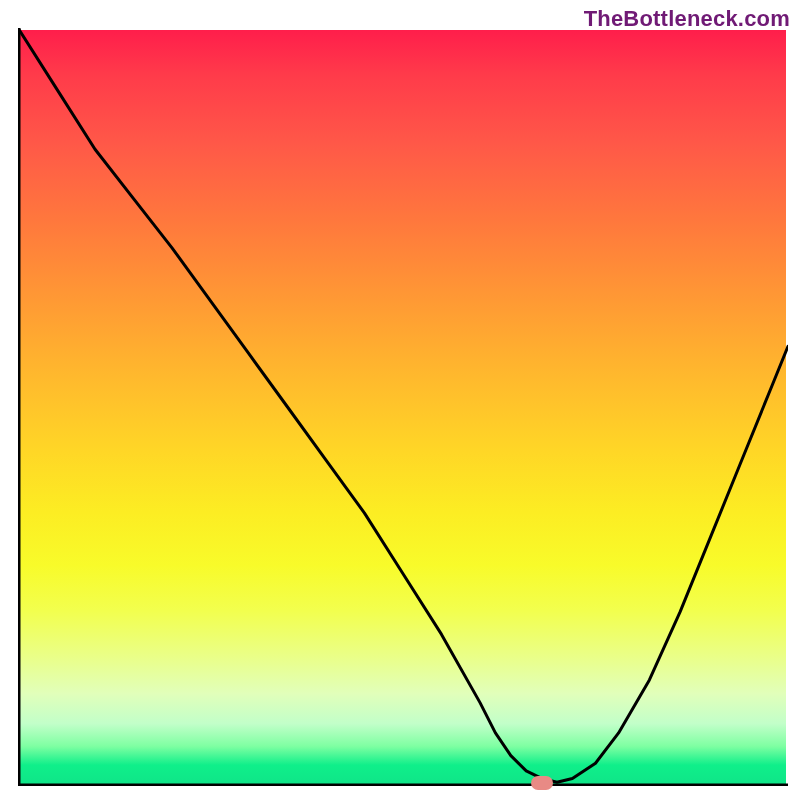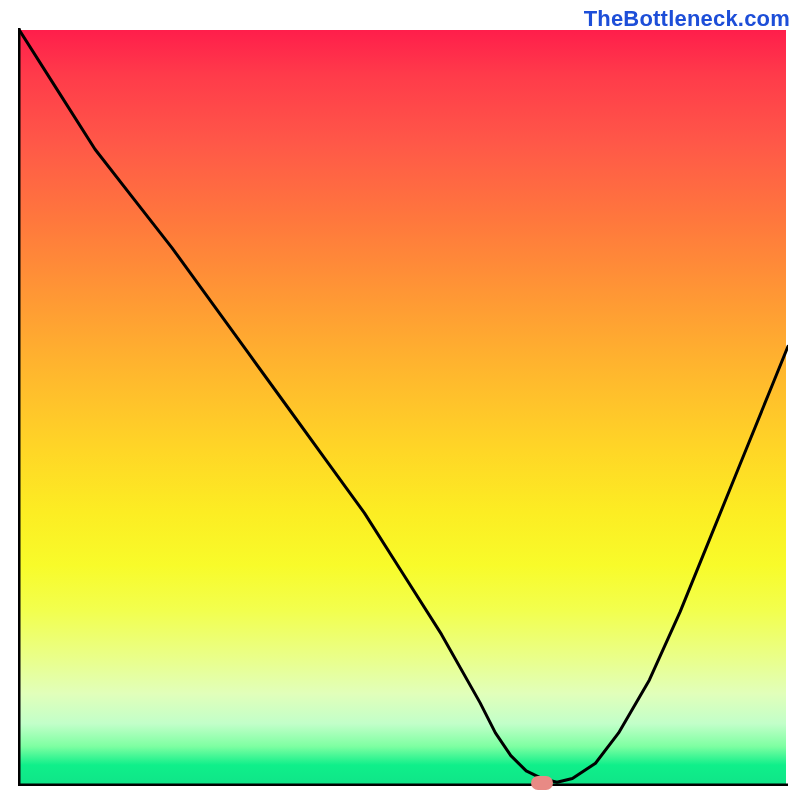--- a/index.html
+++ b/index.html
@@ -15,21 +15,21 @@
     position: relative;
     width: 800px;
     height: 800px;
   }
   .watermark {
     position: absolute;
     top: 6px;
     right: 10px;
     font-size: 22px;
     font-weight: 600;
-    color: #1d4ed8;
+    color: #701a75;
     letter-spacing: 0.2px;
     z-index: 5;
   }
   .plot-area {
     position: absolute;
     left: 18px;
     top: 28px;
     width: 770px;
     height: 758px;
   }

